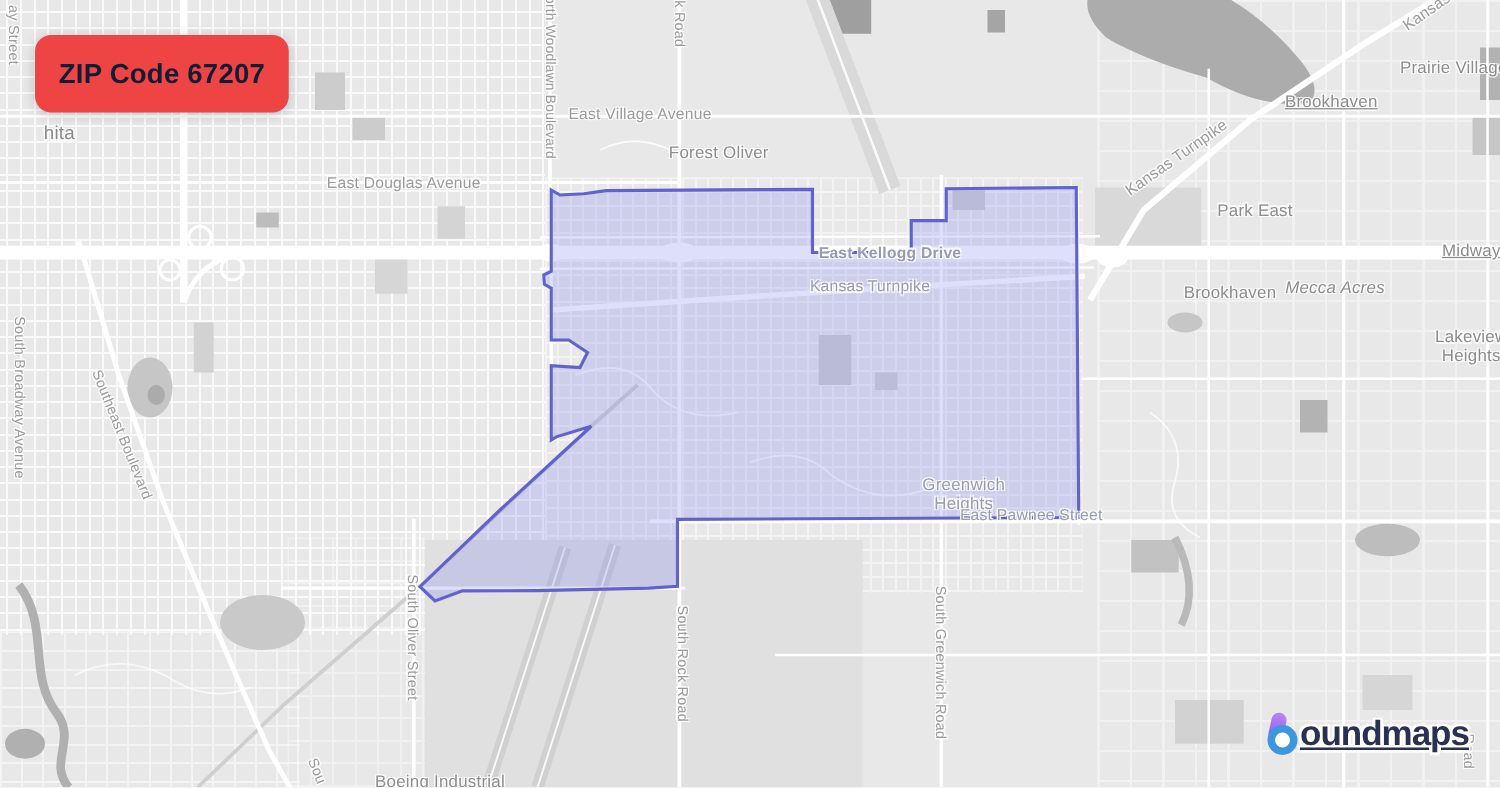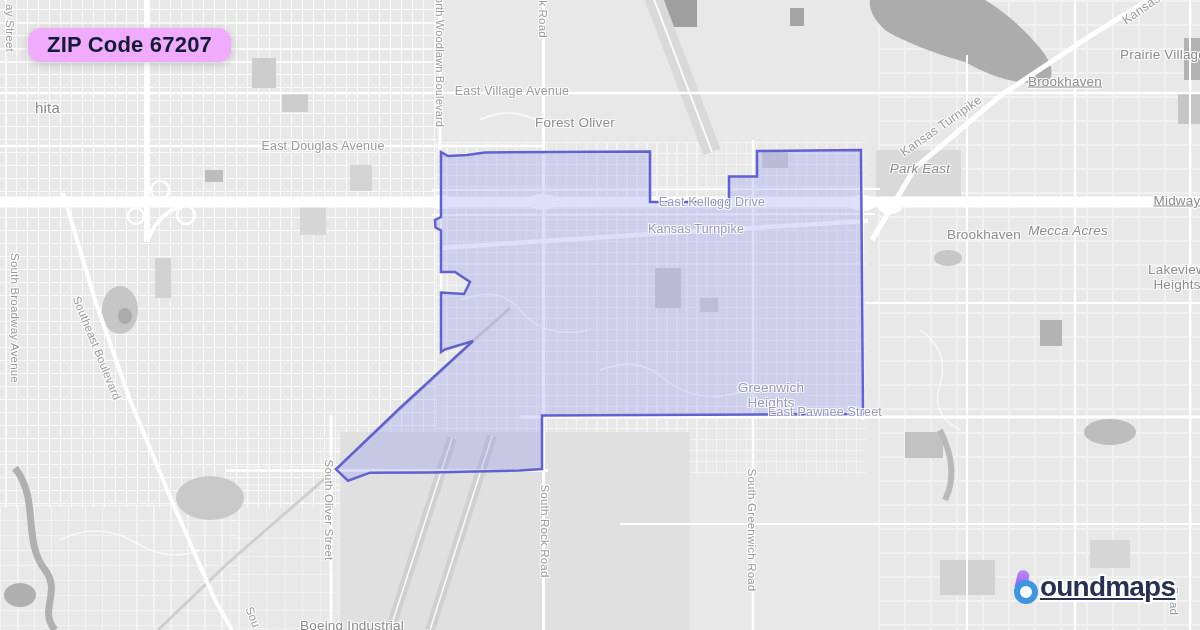--- a/index.html
+++ b/index.html
@@ -44,22 +44,22 @@
     font-size:12.5px;color:#9b9b9b;white-space:nowrap;letter-spacing:.2px;
     text-shadow:-1px -1px 0 rgba(255,255,255,.85),1px -1px 0 rgba(255,255,255,.85),
                 -1px 1px 0 rgba(255,255,255,.85),1px 1px 0 rgba(255,255,255,.85);
   }
   .lbl-place{font-size:13.5px;color:#8c8c8c;}
   .lbl-city{font-size:15px;color:#8a8a8a;}
   .lbl-tint{color:#979ab3;}
   .lbl-wrap{white-space:normal;width:88px;text-align:center;line-height:1.12;}
   .rot90{transform:translate(-50%,-50%) rotate(90deg);}
   .badge{
-    position:absolute;left:28px;top:28px;height:34px;padding:0 19px;
-    background:#f0abfc;border-radius:13px;display:flex;align-items:center;
+    position:absolute;left:28px;top:28px;height:62px;padding:0 19px;
+    background:#ef4444;border-radius:13px;display:flex;align-items:center;
     box-shadow:0 2px 10px rgba(0,0,0,.18);
   }
   .badge-text{font-size:22px;font-weight:bold;color:#131c36;letter-spacing:.2px;}
   .logo{position:absolute;left:1012px;top:567px;display:flex;align-items:center;height:40px;}
   .logo-icon{position:relative;width:31px;height:38px;flex:0 0 auto;}
   .logo-bar{
     position:absolute;left:4px;top:2px;width:12px;height:23px;border-radius:7px;
     background:linear-gradient(180deg,#b887f7,#8a5ae8);transform:rotate(13deg);
   }
   .logo-ring{
@@ -187,27 +187,27 @@
 
   <div class="lbl lbl-city" style="left:3px;top:107px;transform:translate(0,-50%);margin-left:32px;">hita</div>
   <div class="lbl rot90" style="left:10px;top:28px;font-size:11.5px;">ay Street</div>
   <div class="lbl rot90" style="left:15px;top:318px;font-size:11.5px;">South Broadway Avenue</div>
   <div class="lbl" style="left:97px;top:348px;font-size:11.5px;transform:translate(-50%,-50%) rotate(68deg);">Southeast Boulevard</div>
   <div class="lbl" style="left:323px;top:146px;">East Douglas Avenue</div>
   <div class="lbl" style="left:512px;top:91px;">East Village Avenue</div>
   <div class="lbl lbl-place" style="left:575px;top:122px;">Forest Oliver</div>
   <div class="lbl rot90" style="left:440px;top:62px;font-size:11px;">orth Woodlawn Boulevard</div>
   <div class="lbl rot90" style="left:543px;top:19px;font-size:11.5px;">k Road</div>
-  <div class="lbl lbl-tint" style="left:712px;top:202px;">East Kellogg Drive</div>
+  <div class="lbl lbl-tint" style="left:712px;top:202px;font-weight:bold;">East Kellogg Drive</div>
   <div class="lbl lbl-tint" style="left:696px;top:229px;">Kansas Turnpike</div>
   <div class="lbl" style="left:941px;top:126px;transform:translate(-50%,-50%) rotate(-35deg);">Kansas Turnpike</div>
   <div class="lbl" style="left:1163px;top:-6px;transform:translate(-50%,-50%) rotate(-35deg);">Kansas Turnpike</div>
   <div class="lbl lbl-place" style="left:1163px;top:54px;">Prairie Village</div>
   <div class="lbl lbl-place" style="left:1065px;top:81px;text-decoration:underline;">Brookhaven</div>
-  <div class="lbl lbl-place" style="left:920px;top:168px;font-style:italic;">Park East</div>
+  <div class="lbl lbl-place" style="left:1004px;top:168px;">Park East</div>
   <div class="lbl lbl-place" style="left:1177px;top:200px;text-decoration:underline;">Midway</div>
   <div class="lbl lbl-place" style="left:984px;top:234px;">Brookhaven</div>
   <div class="lbl lbl-place" style="left:1068px;top:230px;font-style:italic;">Mecca Acres</div>
   <div class="lbl lbl-place lbl-wrap" style="left:1177px;top:277px;">Lakeview Heights</div>
   <div class="lbl lbl-place lbl-wrap lbl-tint" style="left:771px;top:395px;">Greenwich Heights</div>
   <div class="lbl lbl-tint" style="left:825px;top:412px;text-align:right;">East Pawnee Street</div>
   <div class="lbl rot90" style="left:329px;top:510px;font-size:11.5px;">South Oliver Street</div>
   <div class="lbl rot90" style="left:545px;top:531px;font-size:11.5px;">South Rock Road</div>
   <div class="lbl rot90" style="left:752px;top:530px;font-size:11.5px;">South Greenwich Road</div>
   <div class="lbl lbl-place" style="left:352px;top:625px;">Boeing Industrial</div>

